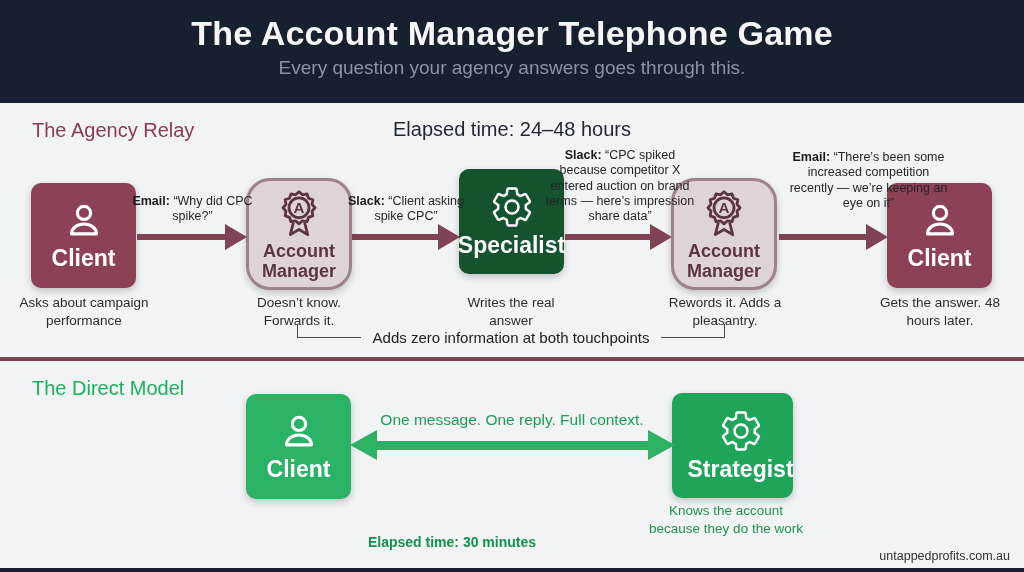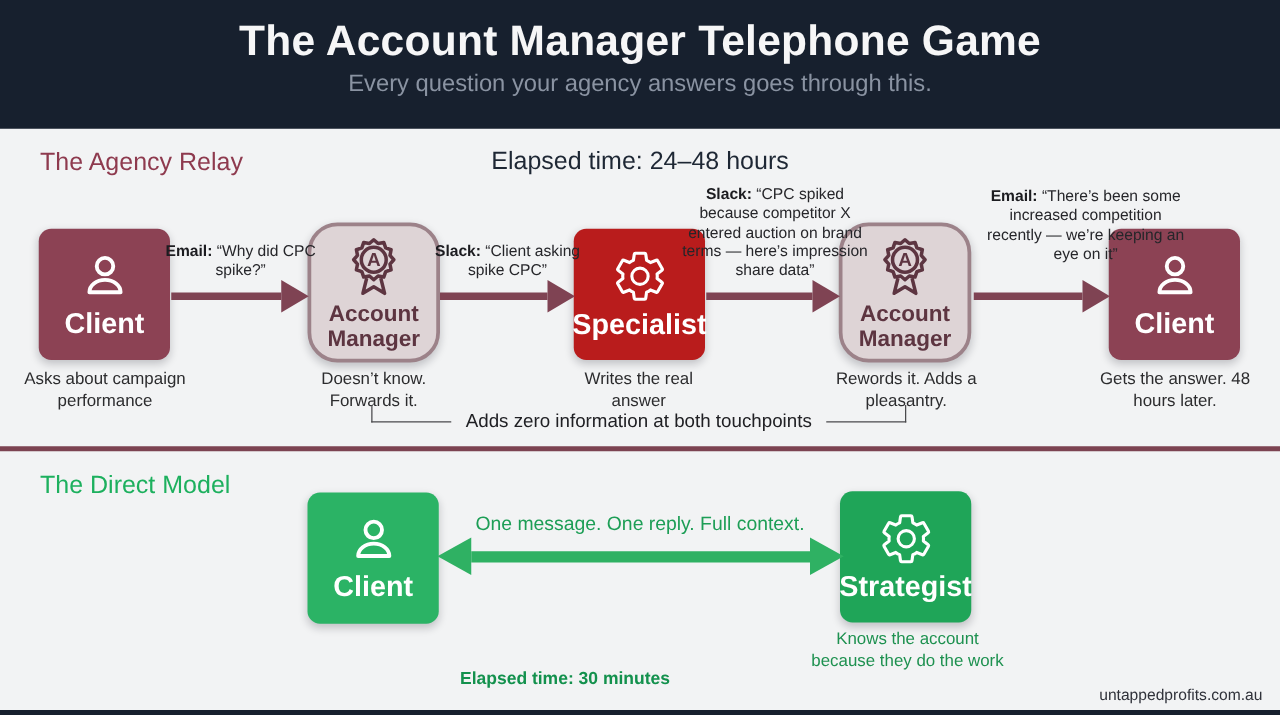--- a/index.html
+++ b/index.html
@@ -17,28 +17,28 @@
   .direct-h{left:32px;top:377px;color:#1db05e;}
   .elapsed1{position:absolute;left:0;top:118px;width:1024px;text-align:center;
             font-size:20px;font-weight:500;color:#1e2734;}
   
   .node{position:absolute;width:105px;height:105px;border-radius:10px;
         display:flex;flex-direction:column;align-items:center;justify-content:center;
         box-shadow:0 3px 7px rgba(20,20,30,.22);}
   .node-label{font-weight:700;color:#fff;text-align:center;}
   .big-label{font-size:23px;margin-top:2px;}
   .n-client1{left:31px;top:183px;background:#8c4254;}
-  .n-spec{left:459px;top:183px;background:#b91c1c;}
+  .n-spec{left:459px;top:169px;background:#14532d;}
   .n-client2{left:887px;top:183px;background:#8c4254;}
   .n-am{width:100px;height:106px;background:#ded4d6;border:3px solid #9c8289;border-radius:24px;}
   .n-am1{left:246px;top:178px;}
   .n-am2{left:671px;top:178px;}
   .am-label{font-size:18px;line-height:1.12;color:#5d3541;margin-top:2px;}
   .n-clientD{left:246px;top:394px;background:#2bb365;}
-  .n-strat{left:672px;top:393px;background:#1fa558;}
+  .n-strat{left:672px;top:393px;background:#1fa558;padding-left:16px;}
   .node svg{display:block;}
   
   .r-arrow{position:absolute;top:224px;height:26px;display:flex;align-items:center;}
   .r-arrow .bar{flex:1;height:6px;background:#7f4353;}
   .r-arrow .head{width:0;height:0;border-left:22px solid #7f4353;
                  border-top:13px solid transparent;border-bottom:13px solid transparent;}
   .ra1{left:137px;width:110px;}
   .ra2{left:352px;width:108px;}
   .ra3{left:565px;width:107px;}
   .ra4{left:779px;width:109px;}

